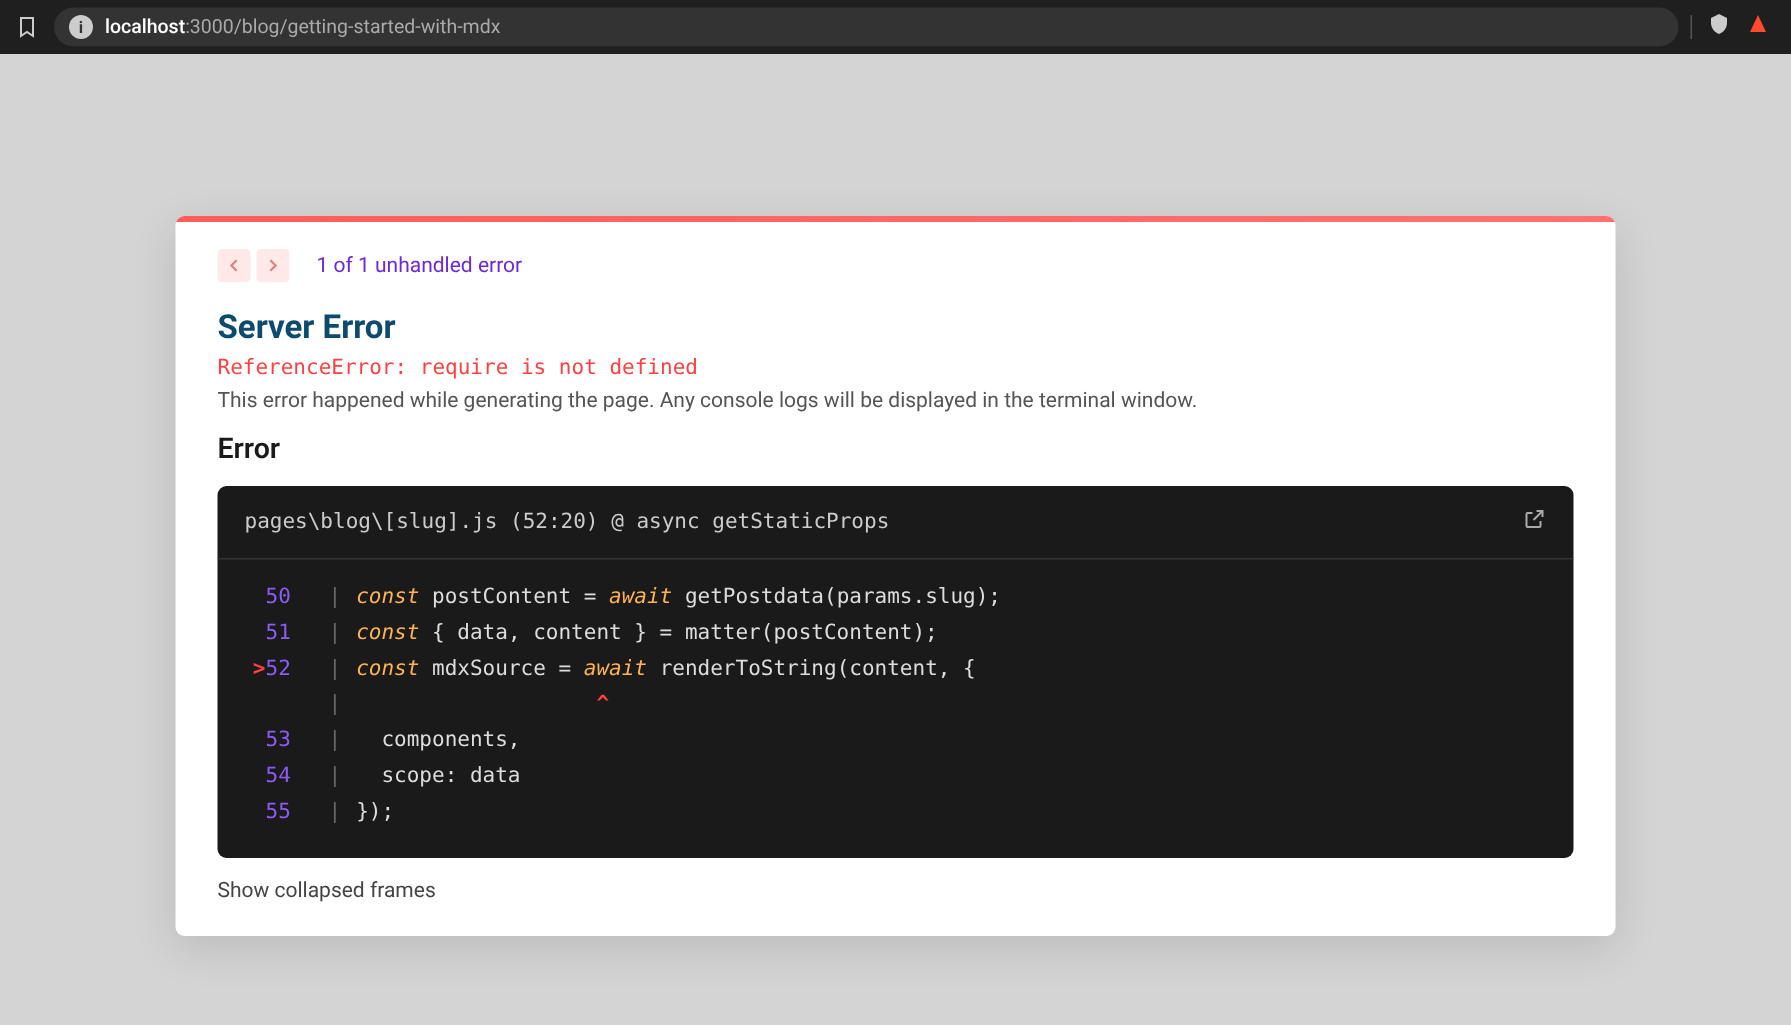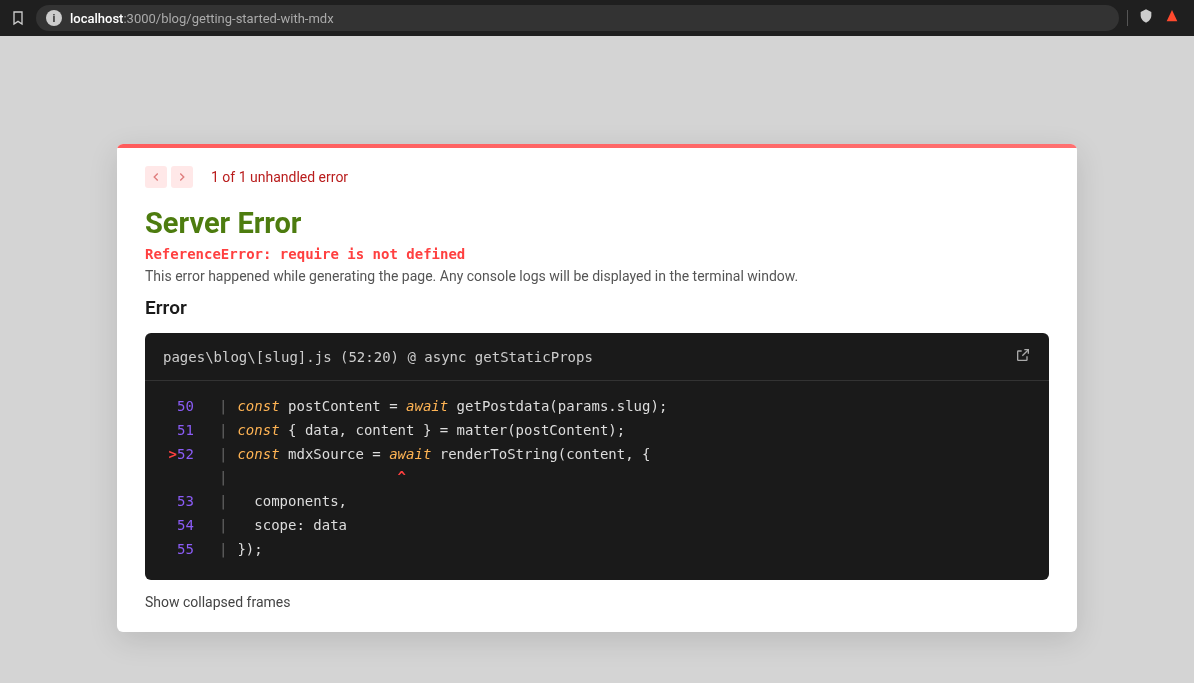--- a/index.html
+++ b/index.html
@@ -90,33 +90,33 @@
     .nav-arrows { display: flex; gap: 4px; }
     .nav-btn {
       width: 22px; height: 22px;
       background: #ffe8e8;
       border-radius: 3px;
       display: flex; align-items: center; justify-content: center;
       color: #e08080;
       cursor: pointer;
     }
     .nav-btn svg { width: 14px; height: 14px; }
-    .error-count { color: #b91c1c; font-size: 14px; }
+    .error-count { color: #6d28d9; font-size: 14px; }
 
     .title {
-      font-size: 29px;
+      font-size: 22px;
       font-weight: 700;
-      color: #4d7c0f;
+      color: #0c4a6e;
       margin-bottom: 6px;
     }
     .err-msg {
       font-family: ui-monospace, SFMono-Regular, Menlo, Consolas, monospace;
       color: #ff4040;
       font-size: 14px;
-      font-weight: 700;
+      font-weight: 400;
       margin-bottom: 6px;
     }
     .err-desc {
       color: #555;
       font-size: 14px;
       margin-bottom: 12px;
     }
     .source-title {
       font-size: 19px;
       font-weight: 600;

